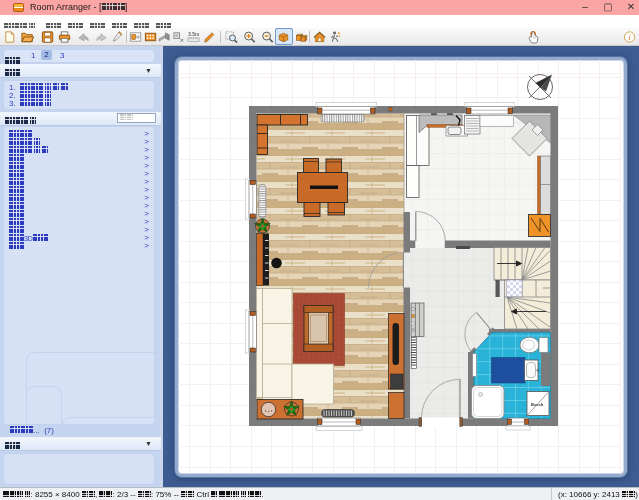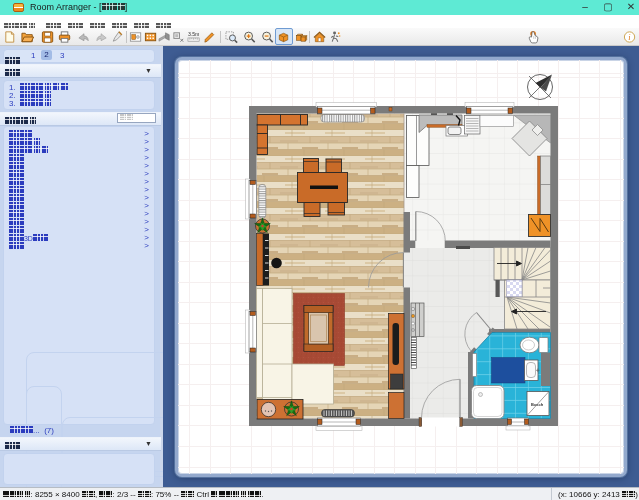--- a/index.html
+++ b/index.html
@@ -9,21 +9,21 @@
   repeating-linear-gradient(0deg,transparent 0 1.6px,rgba(255,255,255,.8) 1.6px 2.2px,transparent 2.2px 4px,rgba(255,255,255,.8) 4px 4.6px,transparent 4.6px 7px),
   repeating-linear-gradient(90deg,transparent 0 1.8px,rgba(255,255,255,.75) 1.8px 2.4px,transparent 2.4px 4.4px,rgba(255,255,255,.75) 4.4px 5px,transparent 5px 8.2px),
   repeating-linear-gradient(90deg,currentColor 0 6.6px,transparent 6.6px 8.2px);
 }
 .z6{display:inline-block;vertical-align:middle;height:6px;position:relative;top:-1px;
  background-image:
   repeating-linear-gradient(0deg,transparent 0 1.4px,rgba(255,255,255,.78) 1.4px 2px,transparent 2px 3.5px,rgba(255,255,255,.78) 3.5px 4.1px,transparent 4.1px 6px),
   repeating-linear-gradient(90deg,transparent 0 1.6px,rgba(255,255,255,.72) 1.6px 2.2px,transparent 2.2px 3.9px,rgba(255,255,255,.72) 3.9px 4.5px,transparent 4.5px 7.2px),
   repeating-linear-gradient(90deg,currentColor 0 5.9px,transparent 5.9px 7.2px);}
 
-#title{position:absolute;left:0;top:0;width:639px;height:15px;background:#5eead4;font-size:9px;color:#1a1a1a}
+#title{position:absolute;left:0;top:0;width:639px;height:15px;background:#fca5a5;font-size:9px;color:#1a1a1a}
 #ticon{position:absolute;left:13px;top:3px;width:11px;height:9px;background:linear-gradient(#f8b33a 0 3px,#fff 3px 4px,#ec8a1e 4px 9px);border-radius:2px;border:1px solid #b05c10}
 #ttext{position:absolute;left:30px;top:2px;letter-spacing:0}
 .winbtn{position:absolute;top:0;width:10px;height:13px;color:#333;font-size:10px;text-align:center;line-height:13px}
 
 #menu{position:absolute;left:0;top:15px;width:639px;height:13px;background:#fff;color:#333}
 #menu .z{opacity:.82}
 #ttext .z{opacity:.85}
 .mi{position:absolute;top:3px}
 
 #tbar{position:absolute;left:0;top:28px;width:639px;height:18px;background:linear-gradient(#fafafa,#e9e9e9);border-bottom:1px solid #c9c9c9}

